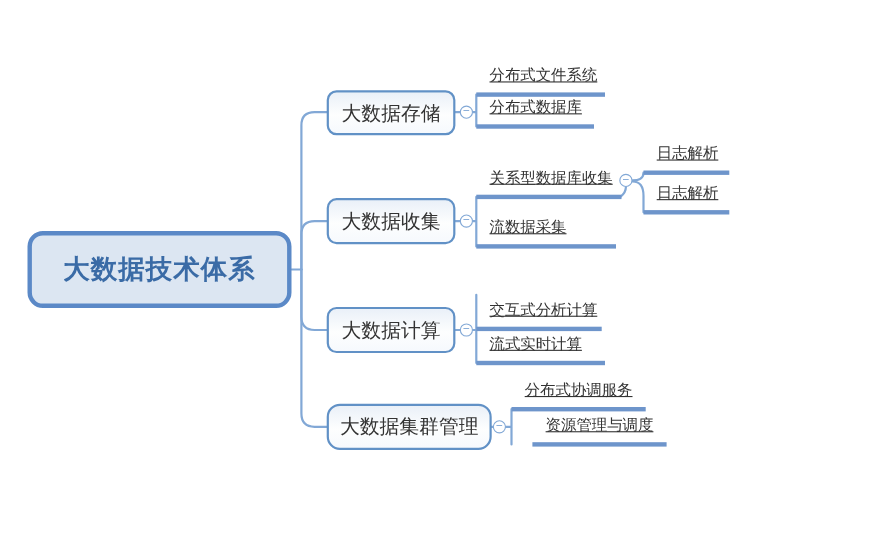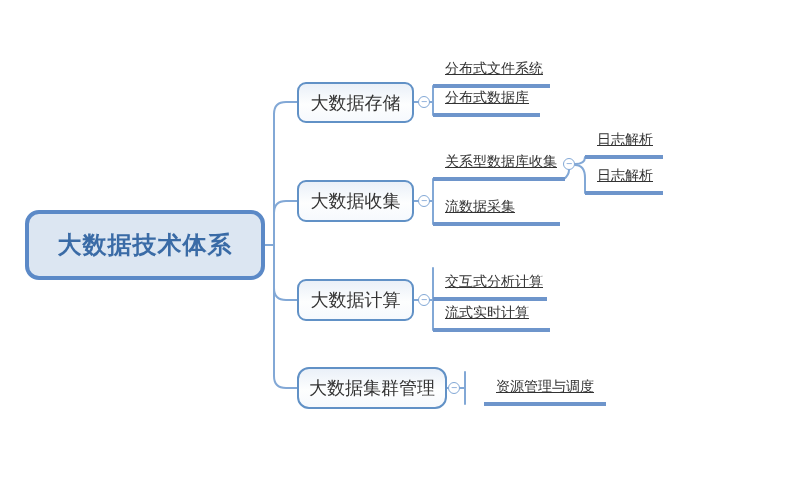--- a/index.html
+++ b/index.html
@@ -99,15 +99,16 @@
   <div class="subtopic" style="left:433px;top:88px;width:107px;">分布式数据库</div>
 
   <div class="subtopic" style="left:433px;top:152px;width:132px;">关系型数据库收集</div>
   <div class="subtopic" style="left:585px;top:130px;width:78px;">日志解析</div>
   <div class="subtopic" style="left:585px;top:166px;width:78px;">日志解析</div>
   <div class="subtopic" style="left:433px;top:197px;width:127px;">流数据采集</div>
 
   <div class="subtopic" style="left:433px;top:272px;width:114px;">交互式分析计算</div>
   <div class="subtopic" style="left:433px;top:303px;width:117px;">流式实时计算</div>
 
+  <div class="subtopic" style="left:465px;top:345px;width:122px;">分布式协调服务</div>
   <div class="subtopic" style="left:484px;top:377px;width:122px;">资源管理与调度</div>
 
 </div>
 
 </body></html>

